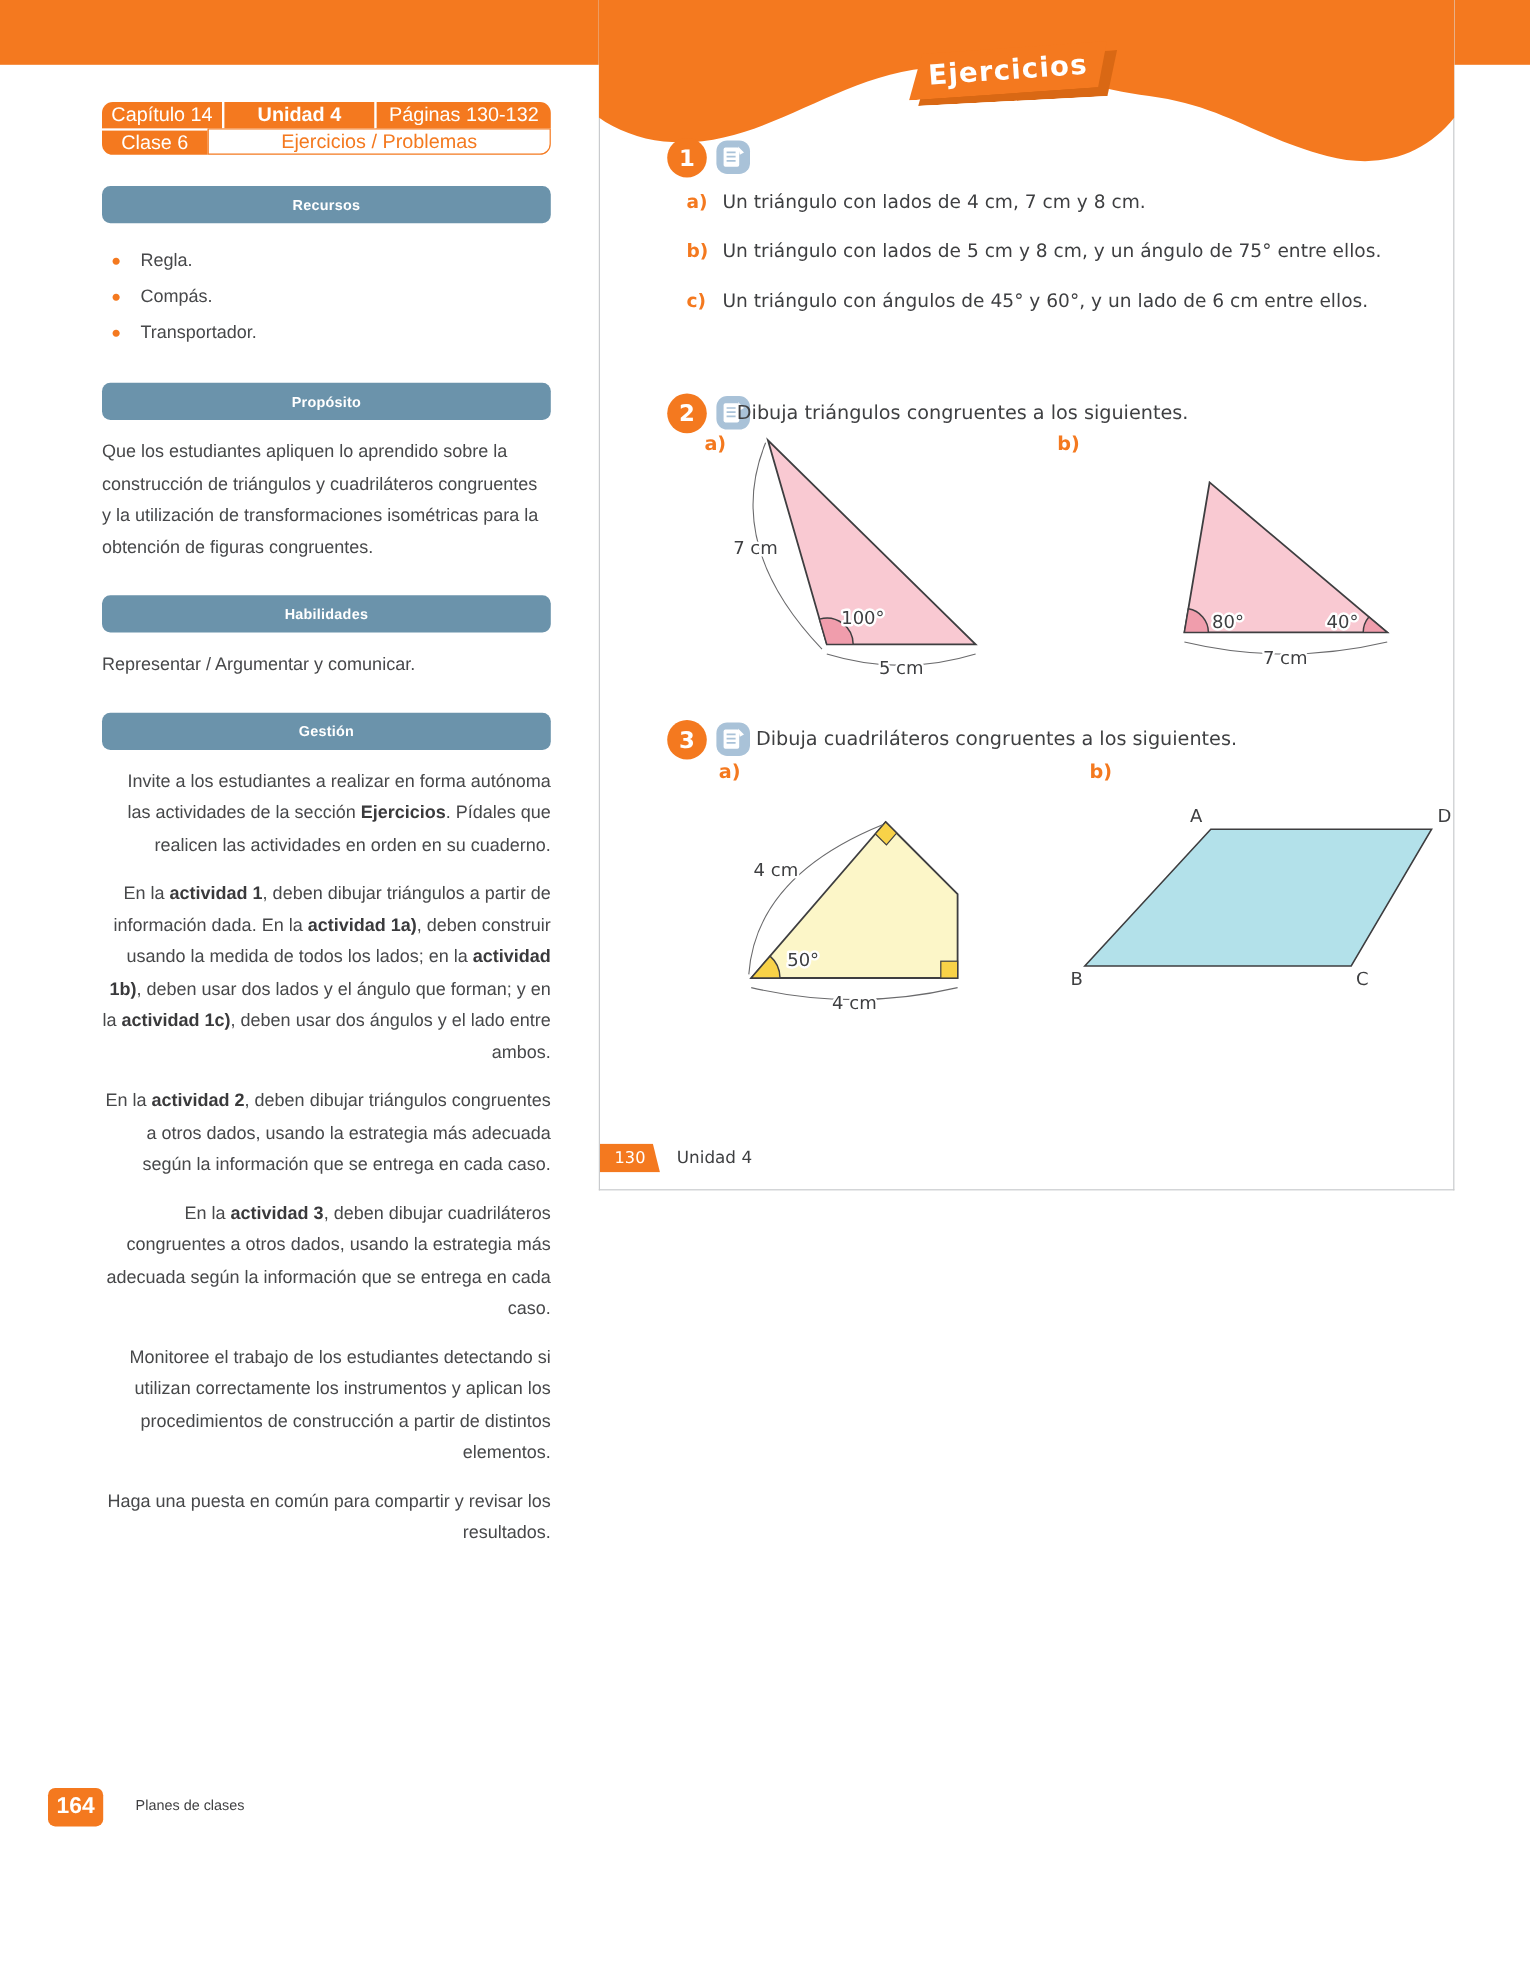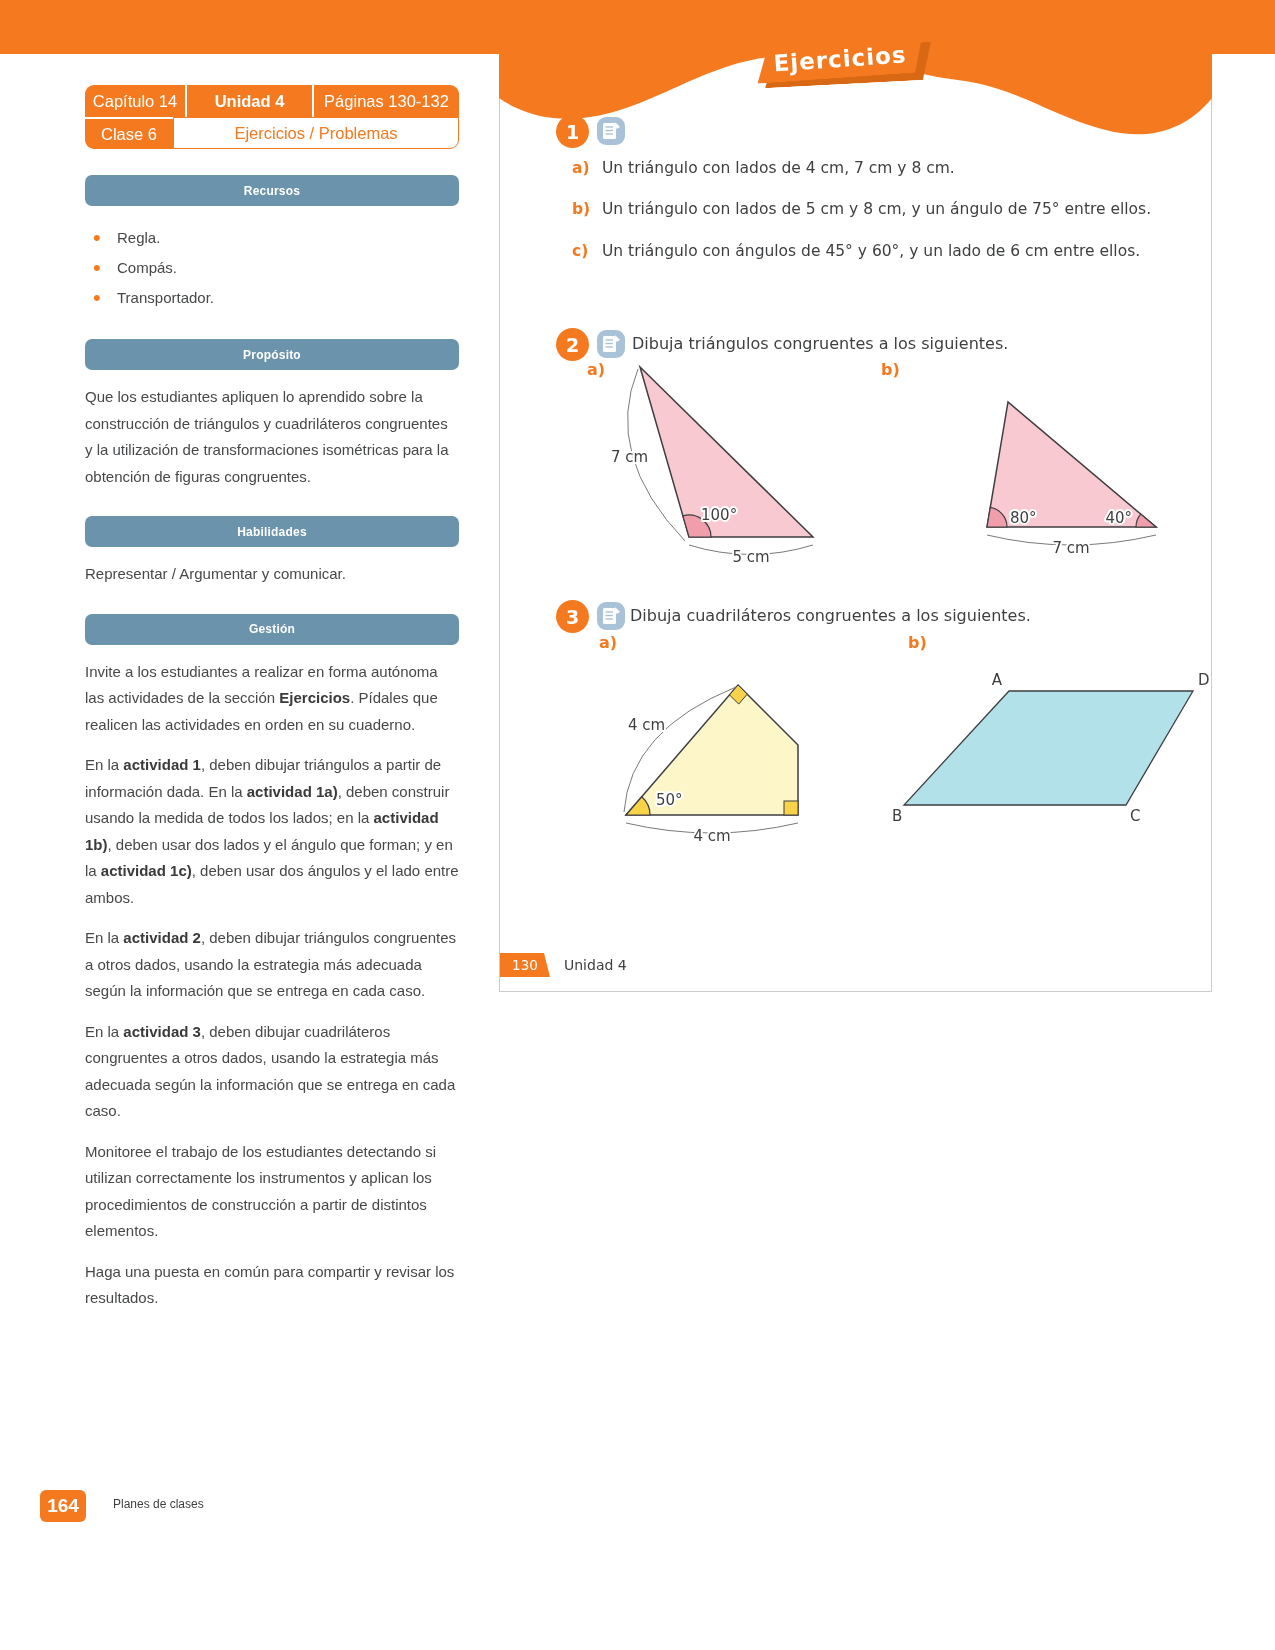--- a/index.html
+++ b/index.html
@@ -9,35 +9,35 @@
     --icon-blue:#A9C2D8; --page-border:#C9CBCE;
   }
   *{margin:0;padding:0;box-sizing:border-box;}
   body{background:#fff;font-family:"Liberation Sans",sans-serif;}
   .canvas{position:relative;width:1275px;height:1650px;background:#fff;overflow:hidden;}
   .top-band{position:absolute;left:0;top:0;width:100%;height:54px;background:var(--orange);}
 
   
   .left-col{position:absolute;left:85px;top:85px;width:374px;color:var(--body-text);}
   .tab-table{width:100%;font-size:16.5px;}
-  .tab-row{display:flex;height:32px;}
+  .tab-row{display:flex;height:22px;}
   .tab-cell{display:flex;align-items:center;justify-content:center;color:#fff;background:var(--orange);}
   .c1{width:100px;border-radius:9px 0 0 0;}
   .c2{width:127px;border-left:2px solid #fff;font-weight:bold;}
   .c3{flex:1;border-left:2px solid #fff;border-radius:0 9px 0 0;}
   .c4{width:88px;border-top:2px solid #fff;border-radius:0 0 0 9px;}
   .c5{flex:1;background:#fff;color:var(--orange);border:1.5px solid var(--orange);border-radius:0 0 9px 0;}
   .sec-bar{margin-top:26px;height:31px;background:var(--section-bar);color:#fff;font-weight:bold;
     font-size:12px;display:flex;align-items:center;justify-content:center;border-radius:7px;letter-spacing:.2px;}
   .bullets{list-style:none;margin:17px 0 4px 2px;}
   .bullets li{position:relative;padding-left:30px;font-size:15px;line-height:30px;}
   .bullets li::before{content:"•";position:absolute;left:6px;color:var(--orange);font-size:22px;}
   .body-text{font-size:15px;line-height:26.5px;margin:14px 0 6px 0;}
   .body-text .b{font-weight:bold;color:#3A3A3C;}
-  #gestion-paragraphs p{margin:14px 0 0 0;}
+  #gestion-paragraphs p{margin:14px 0 0 0;text-align:right;}
 
   
   .worksheet{position:absolute;left:499px;top:0;width:713px;height:992px;background:#fff;
     border:1px solid var(--page-border);border-top:none;font-family:"DejaVu Sans",sans-serif;color:#3E3F41;}
   .wave{position:absolute;left:-1px;top:0;width:calc(100% + 2px);height:160px;}
   .ribbon,.ribbon-fold{position:absolute;width:168px;height:38px;
     clip-path:polygon(8% 0,100% 0,94% 100%,0 100%);}
   .ribbon-fold{left:264px;top:46px;background:var(--orange-dark);transform:rotate(-3deg);}
   .ribbon{left:256px;top:40px;background:var(--orange);transform:rotate(-4deg);
     display:flex;align-items:center;justify-content:center;color:#fff;font-weight:bold;
@@ -137,21 +137,21 @@
 
     <div class="num-circle" style="left:56px;top:328px;">2</div>
     <svg class="nb-icon" style="left:96px;top:329px;" viewBox="0 0 30 30">
       <rect x="1" y="1" width="28" height="28" rx="9" style="fill:var(--icon-blue,#A9C2D8)"></rect>
       <rect x="7" y="7" width="13" height="16" rx="1.5" fill="#fff"></rect>
       <line x1="9.5" y1="11" x2="17" y2="11" stroke="#A9C2D8" stroke-width="1.4"></line>
       <line x1="9.5" y1="14.5" x2="17" y2="14.5" stroke="#A9C2D8" stroke-width="1.4"></line>
       <line x1="9.5" y1="18" x2="17" y2="18" stroke="#A9C2D8" stroke-width="1.4"></line>
       <path d="M19,6 L24,11 L20.5,13 Z" fill="#fff"></path>
     </svg>
-    <div class="prompt" style="left:132px;top:334px;">Dibuja triángulos congruentes a los siguientes.</div>
+    <div class="prompt" style="left:114px;top:334px;">Dibuja triángulos congruentes a los siguientes.</div>
     <div class="sub-label" style="left:87px;top:360px;">a)</div>
     <div class="sub-label" style="left:381px;top:360px;">b)</div>
 
     <svg class="fig" style="left:95px;top:360px;" width="250" height="205" viewBox="0 0 250 205">
       <polygon points="45,7 94,177 218,177" style="fill:var(--pink-fill,#F9C9D2)" stroke="#3E3E40" stroke-width="1.5"></polygon>
       <path d="M94,177 L116,177 A22,22 0 0 0 87.9,155.9 Z" style="fill:var(--pink-wedge,#F09DAC)" stroke="#3E3E40" stroke-width="1.2"></path>
       <path d="M43,9 Q8,95 90,181" fill="none" stroke="#6A6A6C" stroke-width="0.9"></path>
       <path d="M94,185 Q156,204 218,185" fill="none" stroke="#6A6A6C" stroke-width="0.9"></path>
       <text class="svgt" x="16" y="102">7 cm</text>
       <text class="svgt" x="106" y="160">100°</text>

